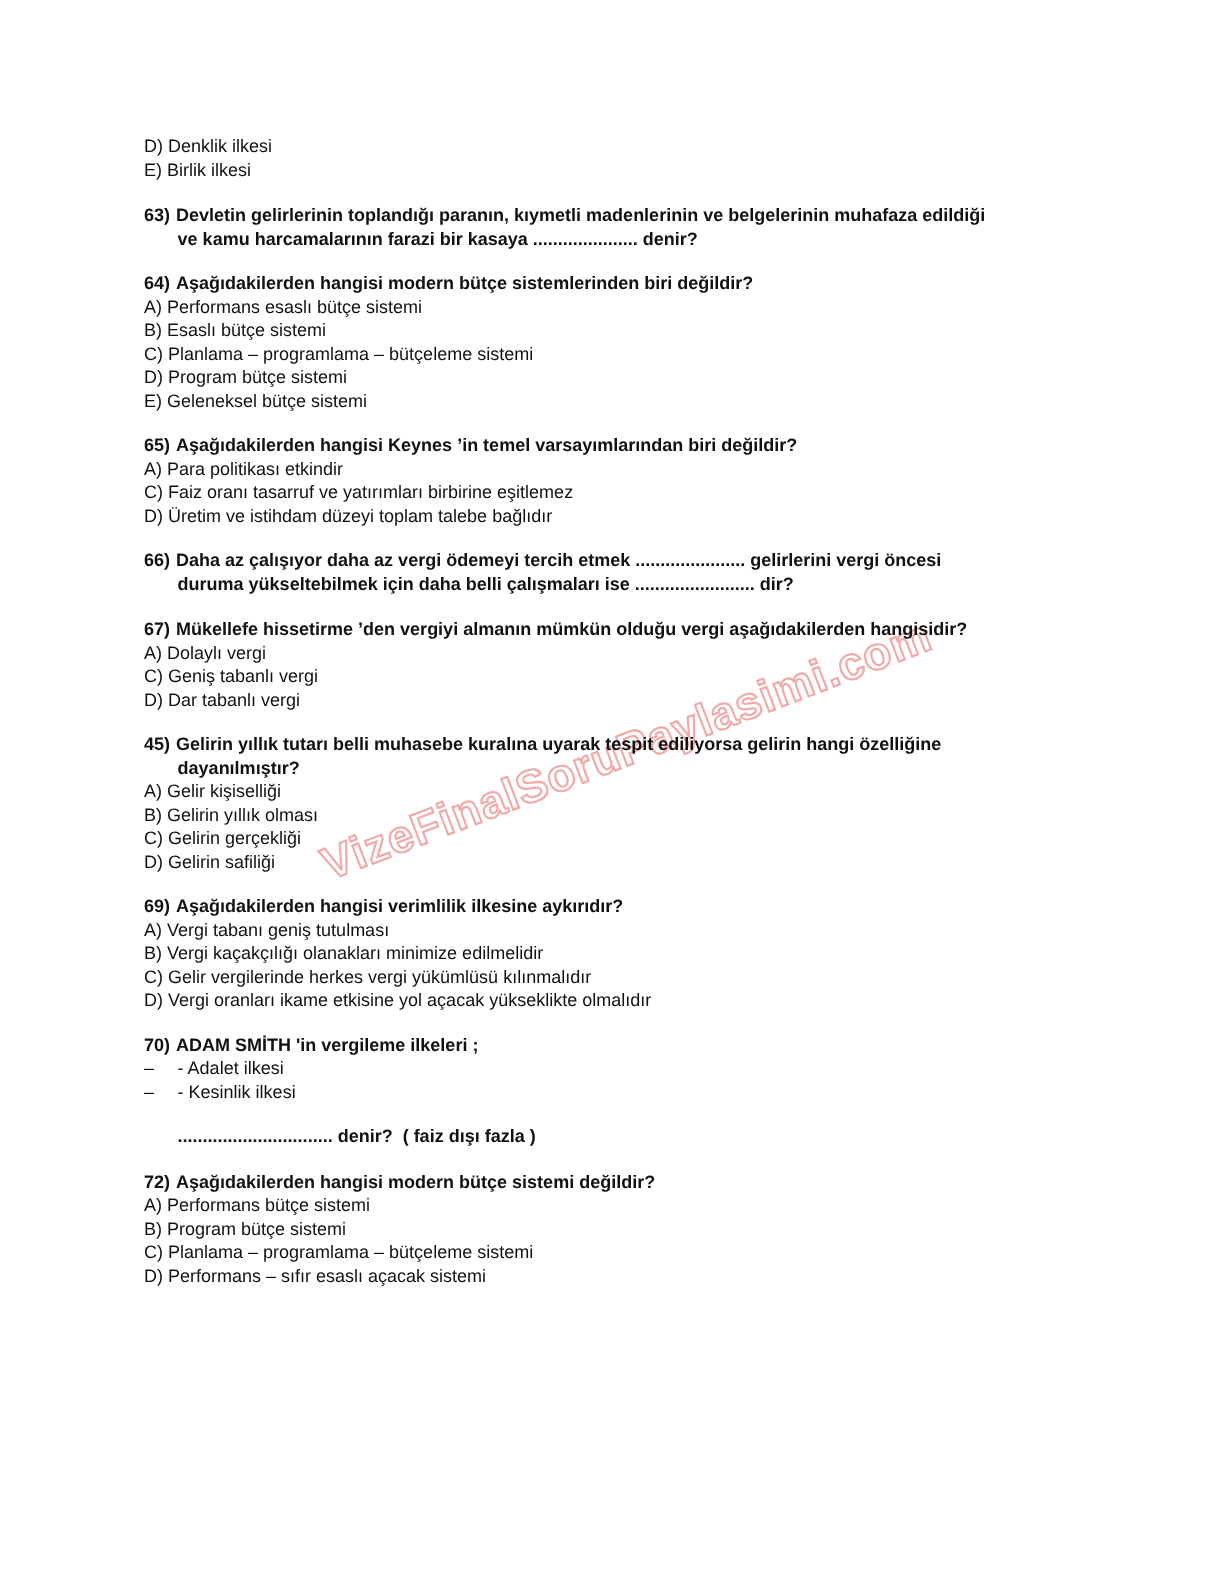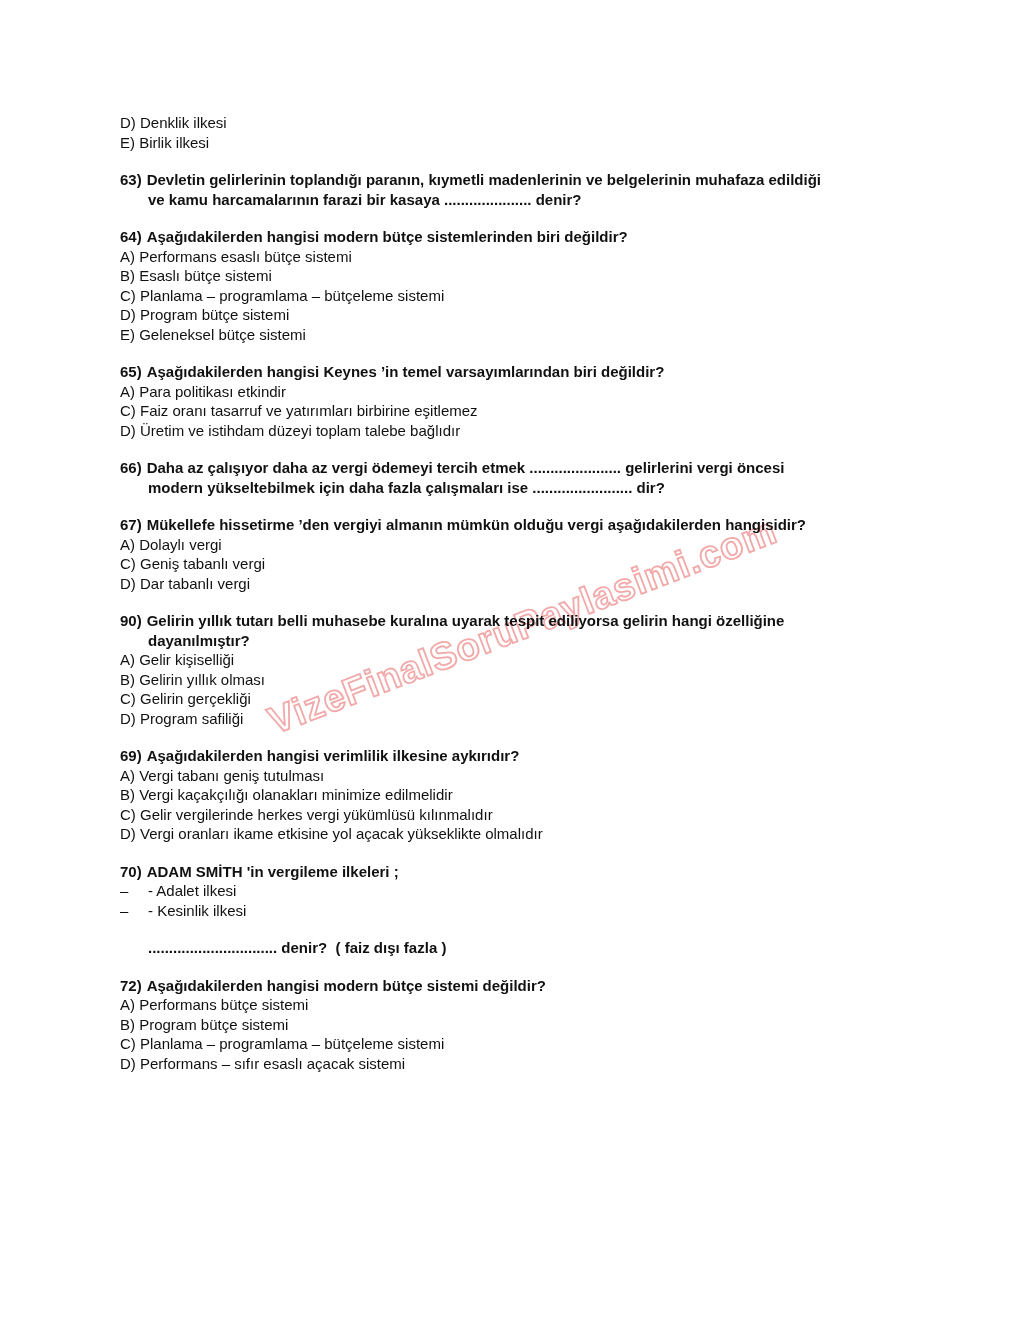--- a/index.html
+++ b/index.html
@@ -68,35 +68,35 @@
       <div class="line">E) Geleneksel bütçe sistemi</div>
     </div>
     <div class="question-block">
       <div class="line q-head"><span class="q-num">65)</span><span class="q-text">Aşağıdakilerden hangisi Keynes ’in temel varsayımlarından biri değildir?</span></div>
       <div class="line">A) Para politikası etkindir</div>
       <div class="line">C) Faiz oranı tasarruf ve yatırımları birbirine eşitlemez</div>
       <div class="line">D) Üretim ve istihdam düzeyi toplam talebe bağlıdır</div>
     </div>
     <div class="question-block">
       <div class="line q-head"><span class="q-num">66)</span><span class="q-text">Daha az çalışıyor daha az vergi ödemeyi tercih etmek ...................... gelirlerini vergi öncesi</span></div>
-      <div class="line q-head cont">modern yükseltebilmek için daha fazla çalışmaları ise ........................ dir?</div>
+      <div class="line q-head cont">duruma yükseltebilmek için daha belli çalışmaları ise ........................ dir?</div>
     </div>
     <div class="question-block">
       <div class="line q-head"><span class="q-num">67)</span><span class="q-text">Mükellefe hissetirme ’den vergiyi almanın mümkün olduğu vergi aşağıdakilerden hangisidir?</span></div>
       <div class="line">A) Dolaylı vergi</div>
       <div class="line">C) Geniş tabanlı vergi</div>
       <div class="line">D) Dar tabanlı vergi</div>
     </div>
     <div class="question-block">
-      <div class="line q-head"><span class="q-num">90)</span><span class="q-text">Gelirin yıllık tutarı belli muhasebe kuralına uyarak tespit ediliyorsa gelirin hangi özelliğine</span></div>
+      <div class="line q-head"><span class="q-num">45)</span><span class="q-text">Gelirin yıllık tutarı belli muhasebe kuralına uyarak tespit ediliyorsa gelirin hangi özelliğine</span></div>
       <div class="line q-head cont">dayanılmıştır?</div>
       <div class="line">A) Gelir kişiselliği</div>
       <div class="line">B) Gelirin yıllık olması</div>
       <div class="line">C) Gelirin gerçekliği</div>
-      <div class="line">D) Program safiliği</div>
+      <div class="line">D) Gelirin safiliği</div>
     </div>
     <div class="question-block">
       <div class="line q-head"><span class="q-num">69)</span><span class="q-text">Aşağıdakilerden hangisi verimlilik ilkesine aykırıdır?</span></div>
       <div class="line">A) Vergi tabanı geniş tutulması</div>
       <div class="line">B) Vergi kaçakçılığı olanakları minimize edilmelidir</div>
       <div class="line">C) Gelir vergilerinde herkes vergi yükümlüsü kılınmalıdır</div>
       <div class="line">D) Vergi oranları ikame etkisine yol açacak yükseklikte olmalıdır</div>
     </div>
     <div class="question-block">
       <div class="line q-head"><span class="q-num">70)</span><span class="q-text">ADAM SMİTH 'in vergileme ilkeleri ;</span></div>

